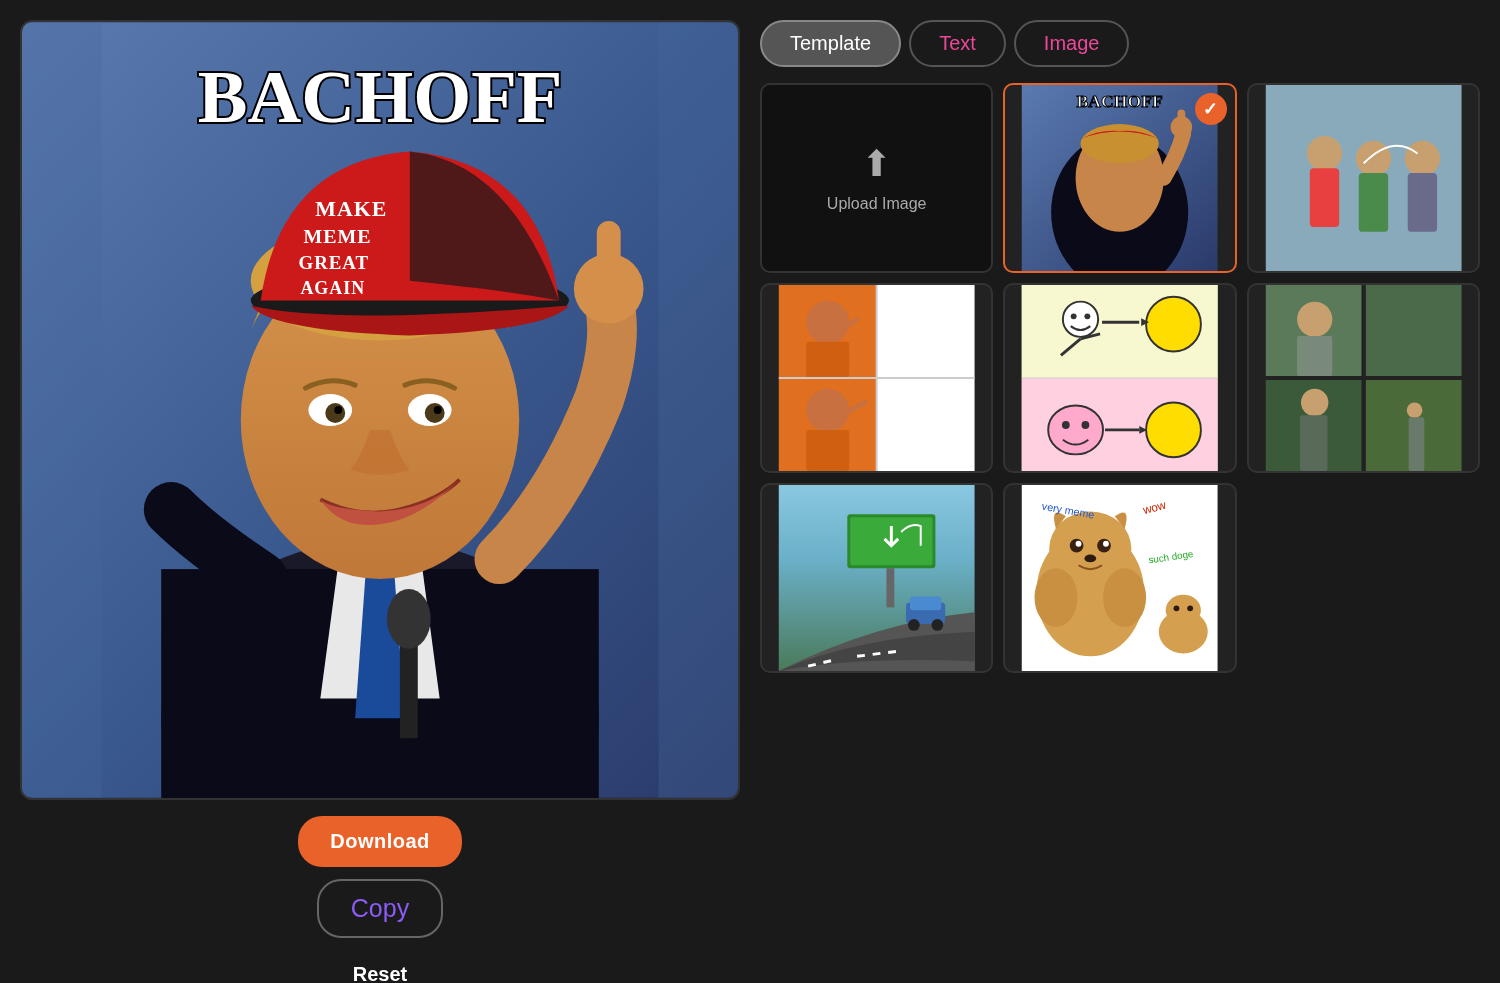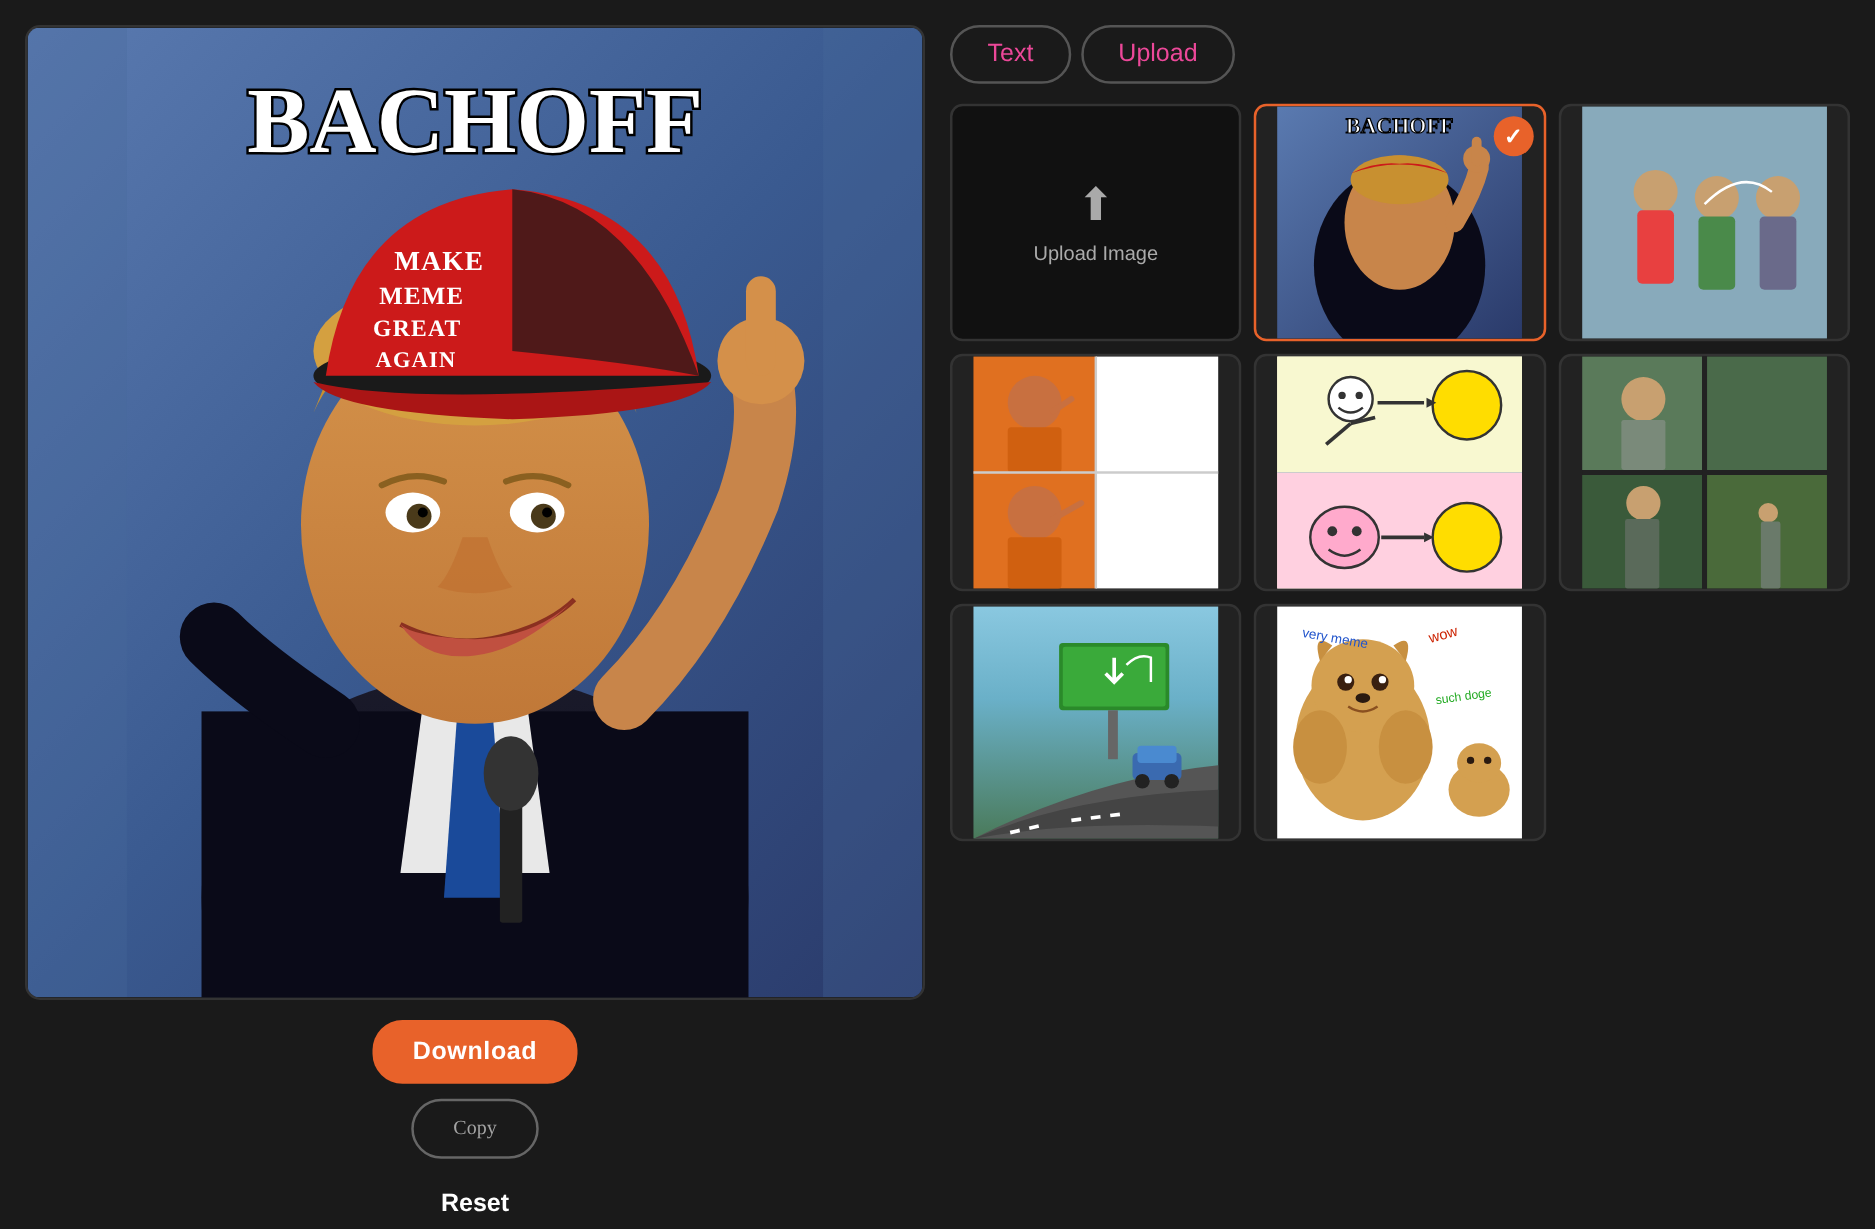--- a/index.html
+++ b/index.html
@@ -57,28 +57,27 @@
       border-radius: 24px;
       padding: 14px 32px;
       font-size: 20px;
       font-weight: 600;
       cursor: pointer;
       letter-spacing: 0.5px;
     }
 
     .btn-copy {
       background: transparent;
-      color: #a3a3a3;
+      color: #8b5cf6;
       border: 2px solid #666;
       border-radius: 24px;
       padding: 13px 32px;
-      font-size: 16px;
+      font-size: 25px;
       font-weight: 500;
       cursor: pointer;
-      font-family: Liberation Serif, serif;
     }
 
     .btn-reset {
       background: transparent;
       color: white;
       border: none;
       font-size: 20px;
       font-weight: 700;
       cursor: pointer;
       padding: 13px 12px;
@@ -269,22 +268,23 @@
     <button class="btn-download">Download</button>
     <button class="btn-copy">Copy</button>
     <button class="btn-reset">Reset</button>
   </div>
 
 </div>
 
 <div class="right-panel">
 
   <div class="tab-bar">
+    <button class="tab active">Template</button>
     <button class="tab">Text</button>
-    <button class="tab">Upload</button>
+    <button class="tab">Image</button>
   </div>
 
   <div class="template-grid">
 
     <div class="template-item upload-cell">
       <span class="upload-icon">⬆</span>
       <span>Upload Image</span>
     </div>
 
     <div class="template-item selected">

